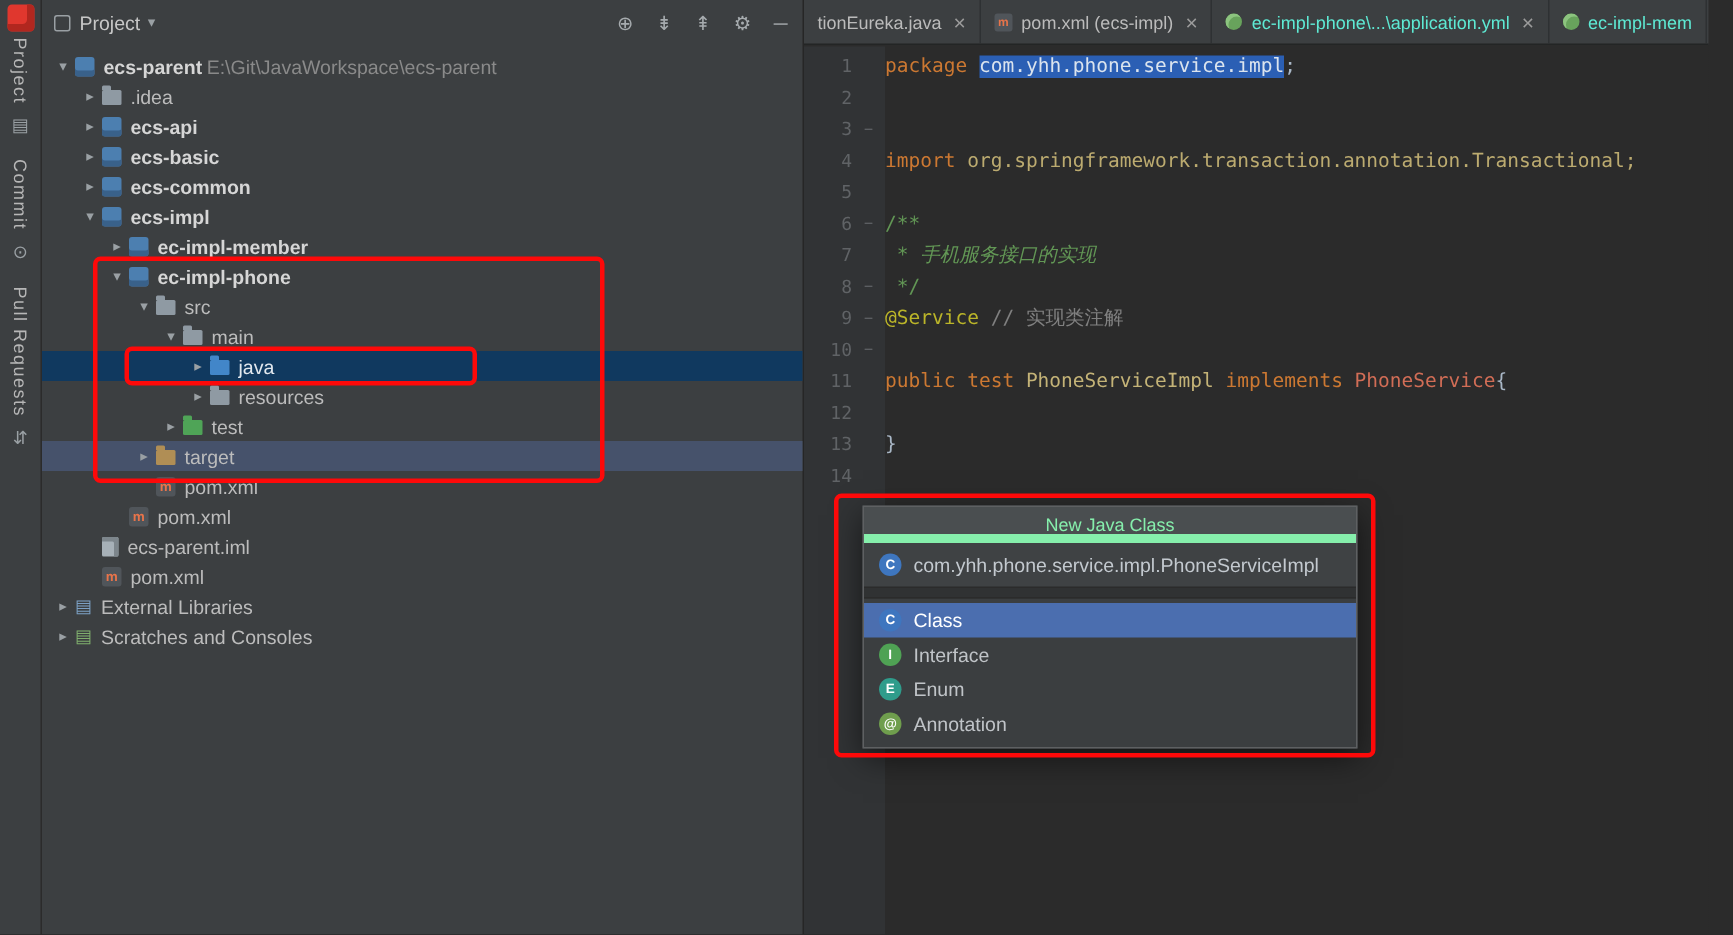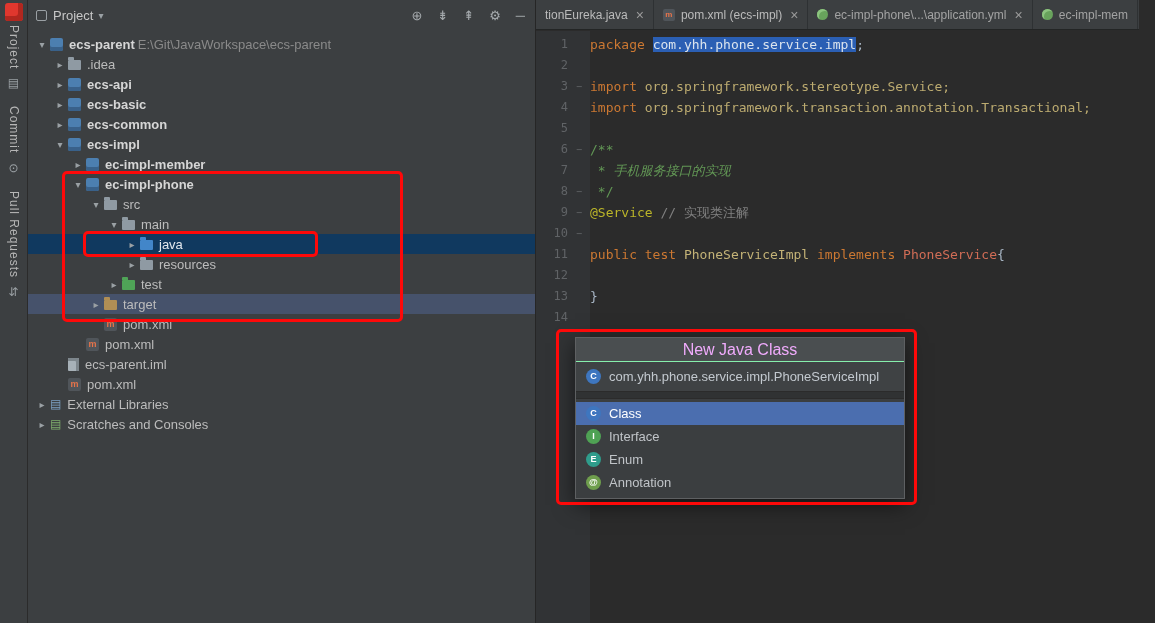--- a/index.html
+++ b/index.html
@@ -35,21 +35,21 @@
   .ticon.file{width:11px;height:13px;background:#a7b1b8;border-radius:1px;box-shadow:inset -3px 3px 0 #7d868c}
   .ticon.glyph{font-size:12px;line-height:13px}
   .tlabel{color:#bcbcbc}
   .tlabel.bold{font-weight:bold;color:#d6d6d6}
   .thint{color:#8a8a8a;margin-left:3px}
 
   
   .editor-zone{position:absolute;left:536px;top:0;right:16px;height:623px;background:#2b2b2b}
   .tab-bar{height:30px;background:#3c3f41;border-bottom:1px solid #232525;display:flex;overflow:hidden}
   .tab{display:flex;align-items:center;gap:6px;padding:0 9px;border-right:1px solid #2e3133;font-size:12px;color:#bbb;white-space:nowrap}
-  .tab.green .tab-label{color:#a3a3a3}
+  .tab.green .tab-label{color:#5eead4}
   .tabicon.maven{width:12px;height:12px;border-radius:2px;background:#50555a;color:#e8744a;font:bold 8px/12px "Liberation Sans",sans-serif;text-align:center}
   .tabicon.spring{width:11px;height:11px;border-radius:50%;background:#68a35c;box-shadow:inset 2px 2px 0 #8cc47f}
   .tab-close{color:#9b9b9b;font-size:14px;margin-left:2px}
   .editor-body{position:absolute;top:31px;left:0;right:0;bottom:0;background:linear-gradient(90deg,#313335 0 54px,#2b2b2b 54px)}
   .code-area{padding-top:3px;font-family:"DejaVu Sans Mono",monospace;font-size:13px}
   .cline{height:21px;line-height:21px;display:flex}
   .lnum{width:32px;flex:none;text-align:right;color:#606366;font-size:12px}
   .lfold{width:22px;flex:none;text-align:center;color:#606366;font-size:10px}
   .lcode{white-space:pre}
   .tk-kw{color:#cc7832}
@@ -58,21 +58,21 @@
   .tk-decl{color:#c4b377}
   .tk-ref{color:#d16d56}
   .tk-ann{color:#bbb529}
   .tk-cmt{color:#808080}
   .tk-doc{color:#629755}
   .tk-doci{color:#629755;font-style:italic}
   .tk-sel{color:#dbe4ee;background:var(--editsel)}
 
   
   .popup{position:absolute;left:575px;top:337px;width:330px;background:#3b3e40;border:1px solid #5e6062;box-shadow:0 6px 20px rgba(0,0,0,.55);z-index:30;font-size:13px}
-  .popup-title{height:24px;line-height:24px;text-align:center;background:#4a4e50;color:#f0abfc;border-bottom:1px solid #86efac;font-size:16px}
+  .popup-title{height:24px;line-height:24px;text-align:center;background:#4a4e50;color:#86efac;border-bottom:6px solid #86efac;font-size:12px}
   .popup-name{height:30px;display:flex;align-items:center;gap:8px;padding:0 10px;background:#3f4244;color:#c3c9cf;border-bottom:1px solid #2b2b2b}
   .popup-gap{height:7px;background:#303233;border-bottom:1px solid #2b2b2b}
   .popup-list{padding:3px 0 4px}
   .popup-item{height:23px;display:flex;align-items:center;gap:8px;padding:0 10px;color:#c0c4c8}
   .popup-item.selected{background:#4b6eaf;color:#fff}
   .kind-icon{width:15px;height:15px;border-radius:50%;flex:none;color:#fff;font:bold 9px/15px "Liberation Sans",sans-serif;text-align:center}
   .k-class{background:#3e76bf}
   .k-interface{background:#4fa254}
   .k-enum{background:#2f9c8b}
   .k-annotation{background:#6f9e4d}
@@ -253,21 +253,20 @@
             <span class="lcode"><span class="tk tk-kw">package </span><span class="tk tk-sel">com.yhh.phone.service.impl</span><span class="tk tk-pln">;</span></span>
           </div>
           <div class="cline">
             <span class="lnum">2</span>
             <span class="lfold"></span>
             <span class="lcode"></span>
           </div>
           <div class="cline">
             <span class="lnum">3</span>
             <span class="lfold">−</span>
-            <span class="lcode"><span class="tk tk-kw">import </span><span class="tk tk-imp">org.springframework.stereotype.Service;</span></span>
           </div>
           <div class="cline">
             <span class="lnum">4</span>
             <span class="lfold"></span>
             <span class="lcode"><span class="tk tk-kw">import </span><span class="tk tk-imp">org.springframework.transaction.annotation.Transactional;</span></span>
           </div>
           <div class="cline">
             <span class="lnum">5</span>
             <span class="lfold"></span>
             <span class="lcode"></span>

